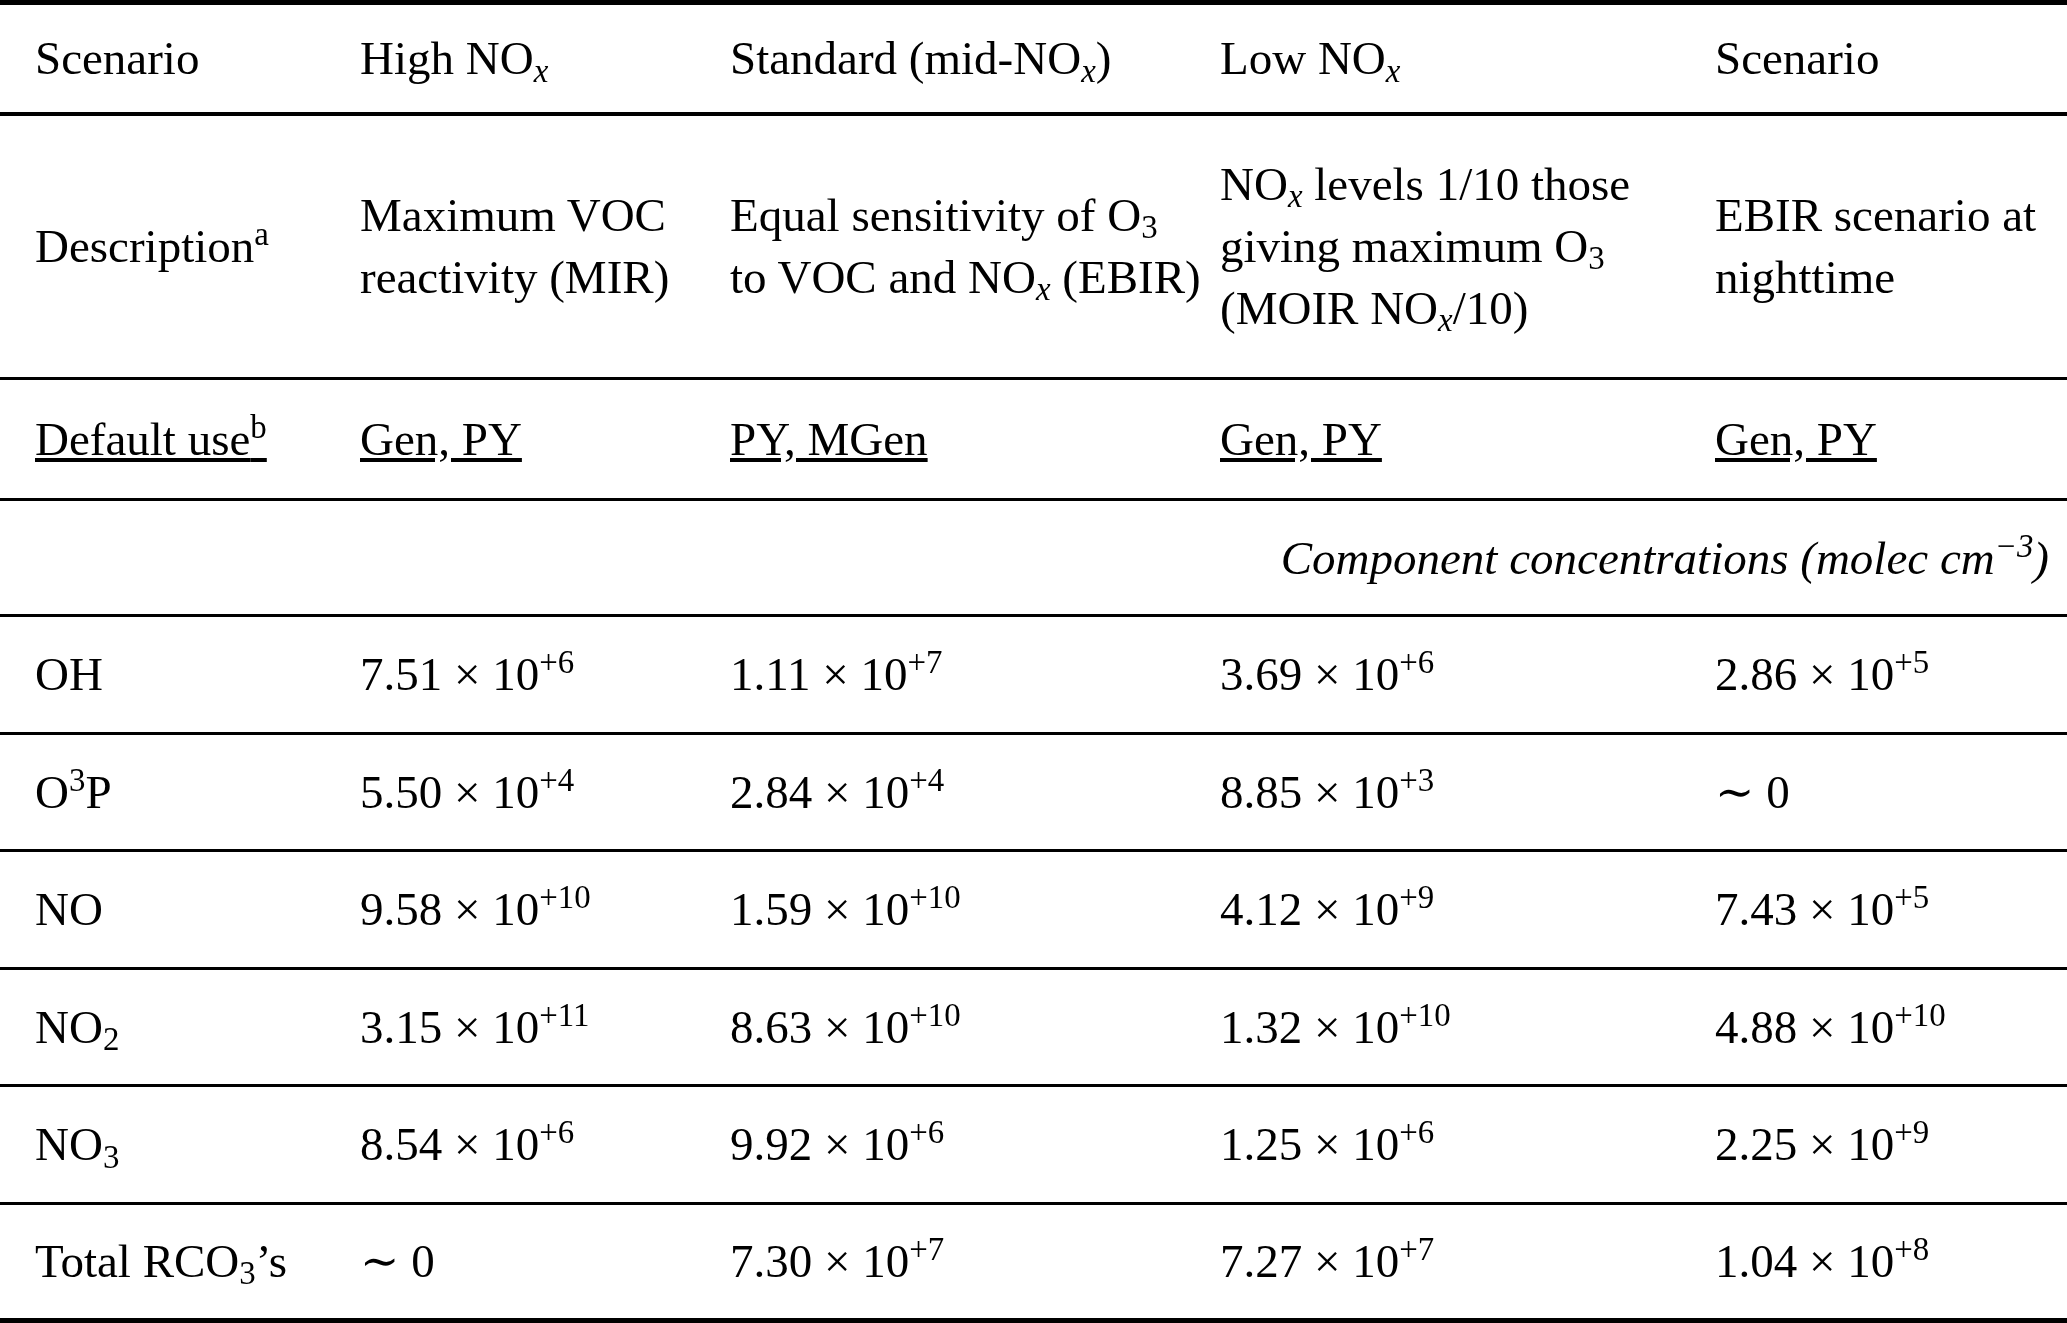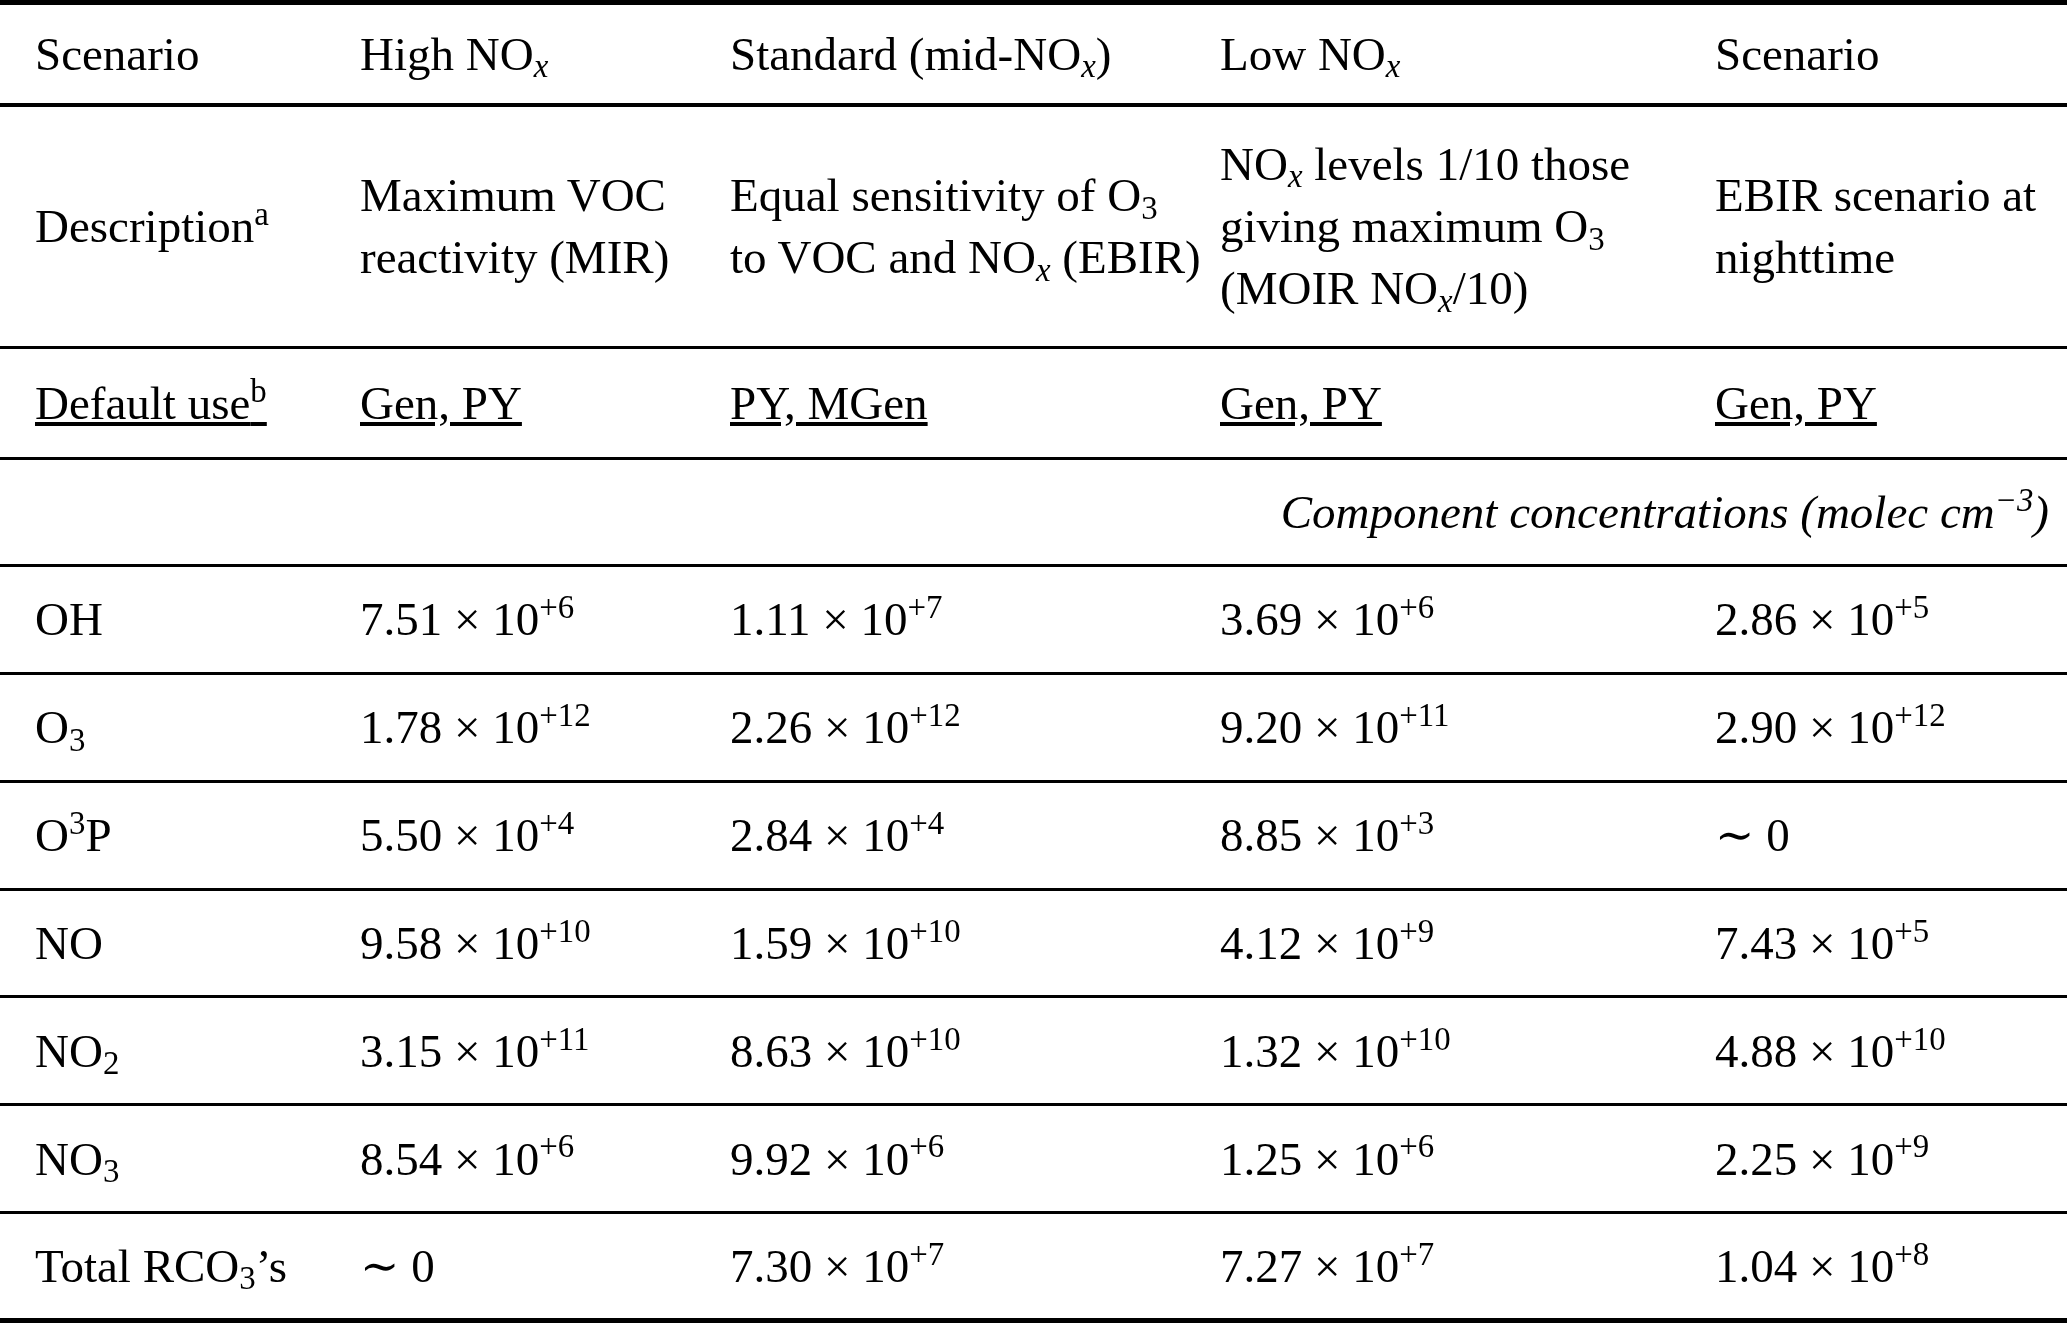--- a/index.html
+++ b/index.html
@@ -116,27 +116,20 @@
     </tr>
 
     <tr class="species-row">
       <td>OH</td>
       <td>7.51 × 10<sup>+6</sup></td>
       <td>1.11 × 10<sup>+7</sup></td>
       <td>3.69 × 10<sup>+6</sup></td>
       <td>2.86 × 10<sup>+5</sup></td>
     </tr>
     <tr class="species-row">
-      <td>O<sub>3</sub></td>
-      <td>1.78 × 10<sup>+12</sup></td>
-      <td>2.26 × 10<sup>+12</sup></td>
-      <td>9.20 × 10<sup>+11</sup></td>
-      <td>2.90 × 10<sup>+12</sup></td>
-    </tr>
-    <tr class="species-row">
       <td>O<sup>3</sup>P</td>
       <td>5.50 × 10<sup>+4</sup></td>
       <td>2.84 × 10<sup>+4</sup></td>
       <td>8.85 × 10<sup>+3</sup></td>
       <td>∼ 0</td>
     </tr>
     <tr class="species-row">
       <td>NO</td>
       <td>9.58 × 10<sup>+10</sup></td>
       <td>1.59 × 10<sup>+10</sup></td>

